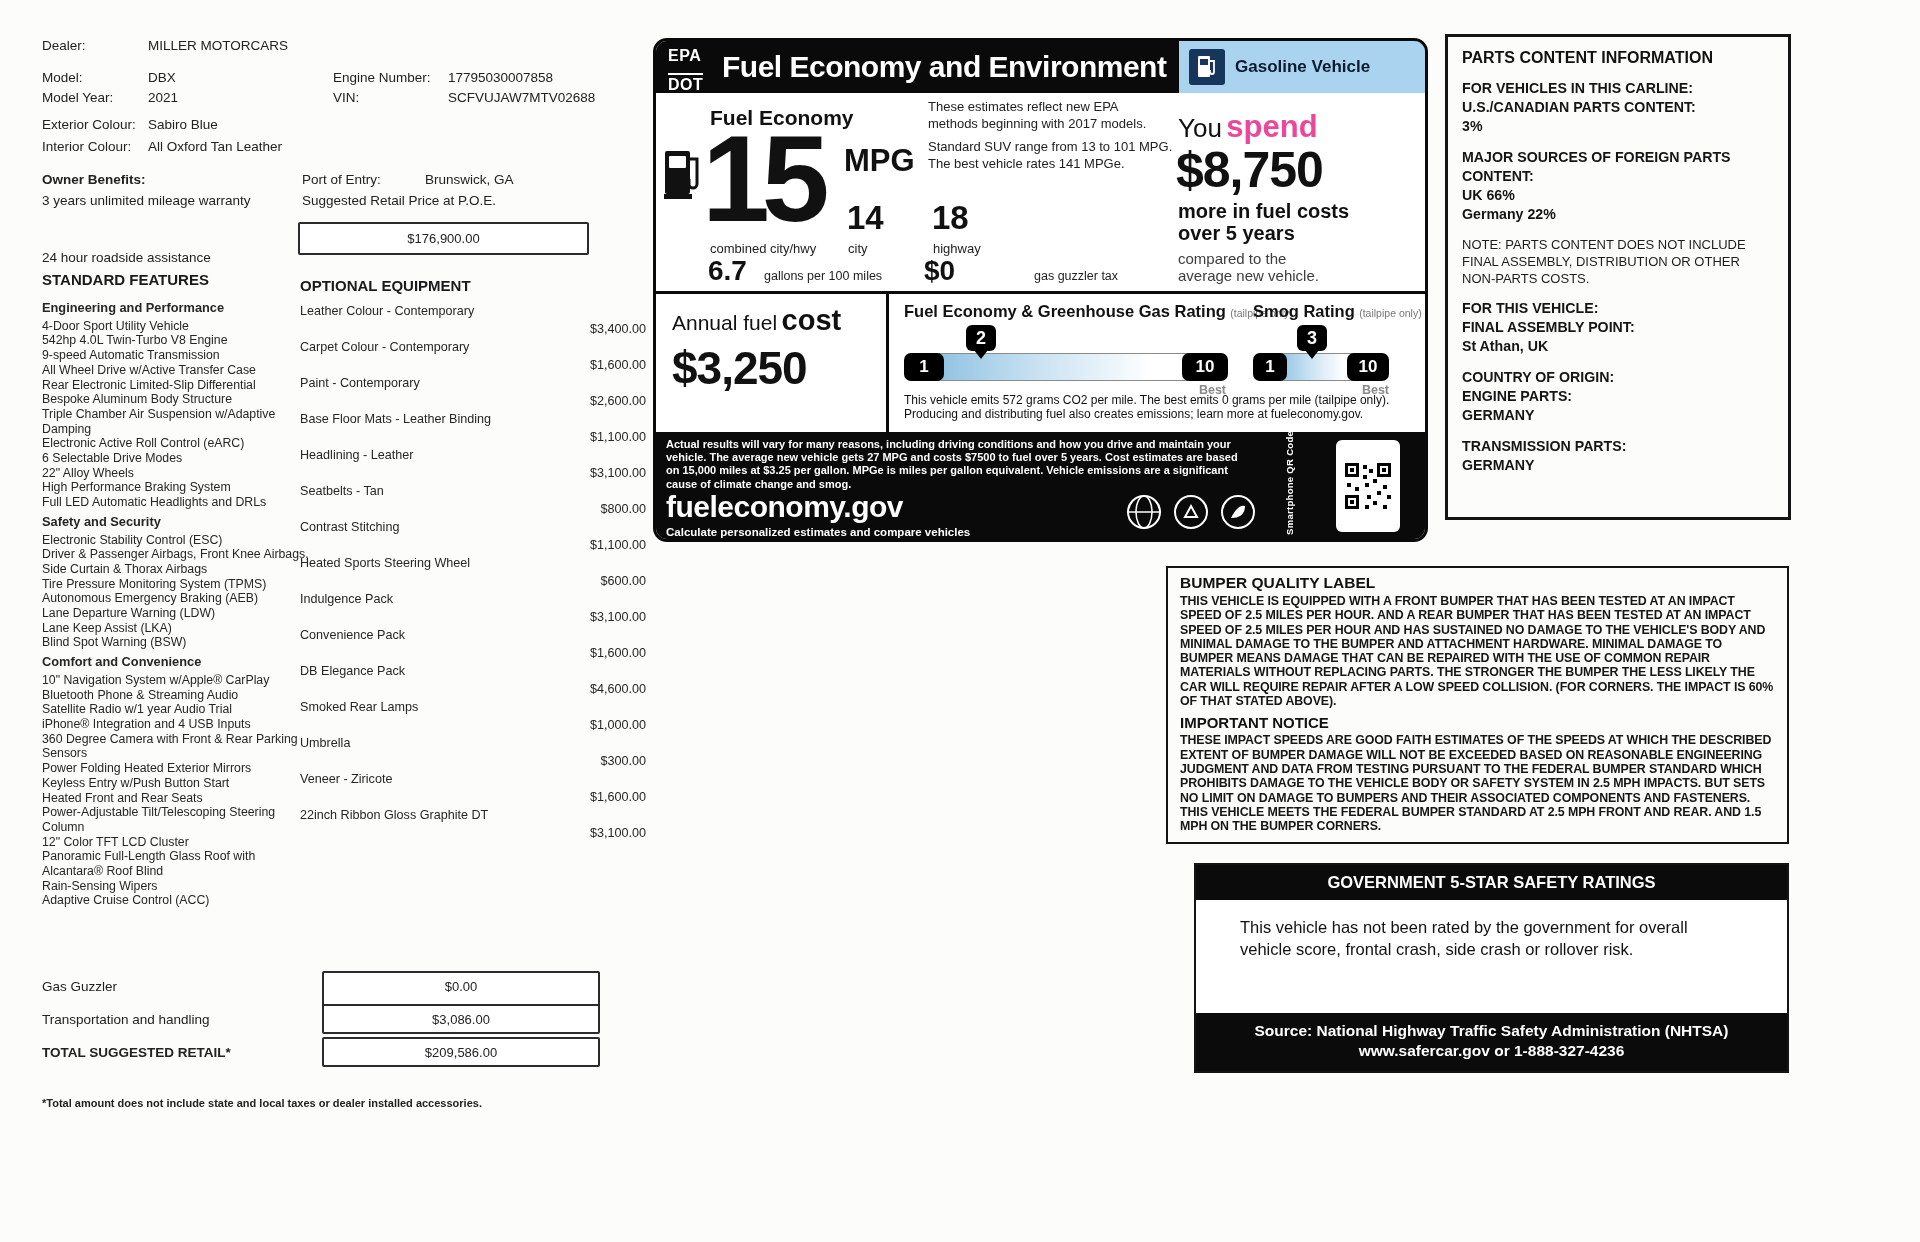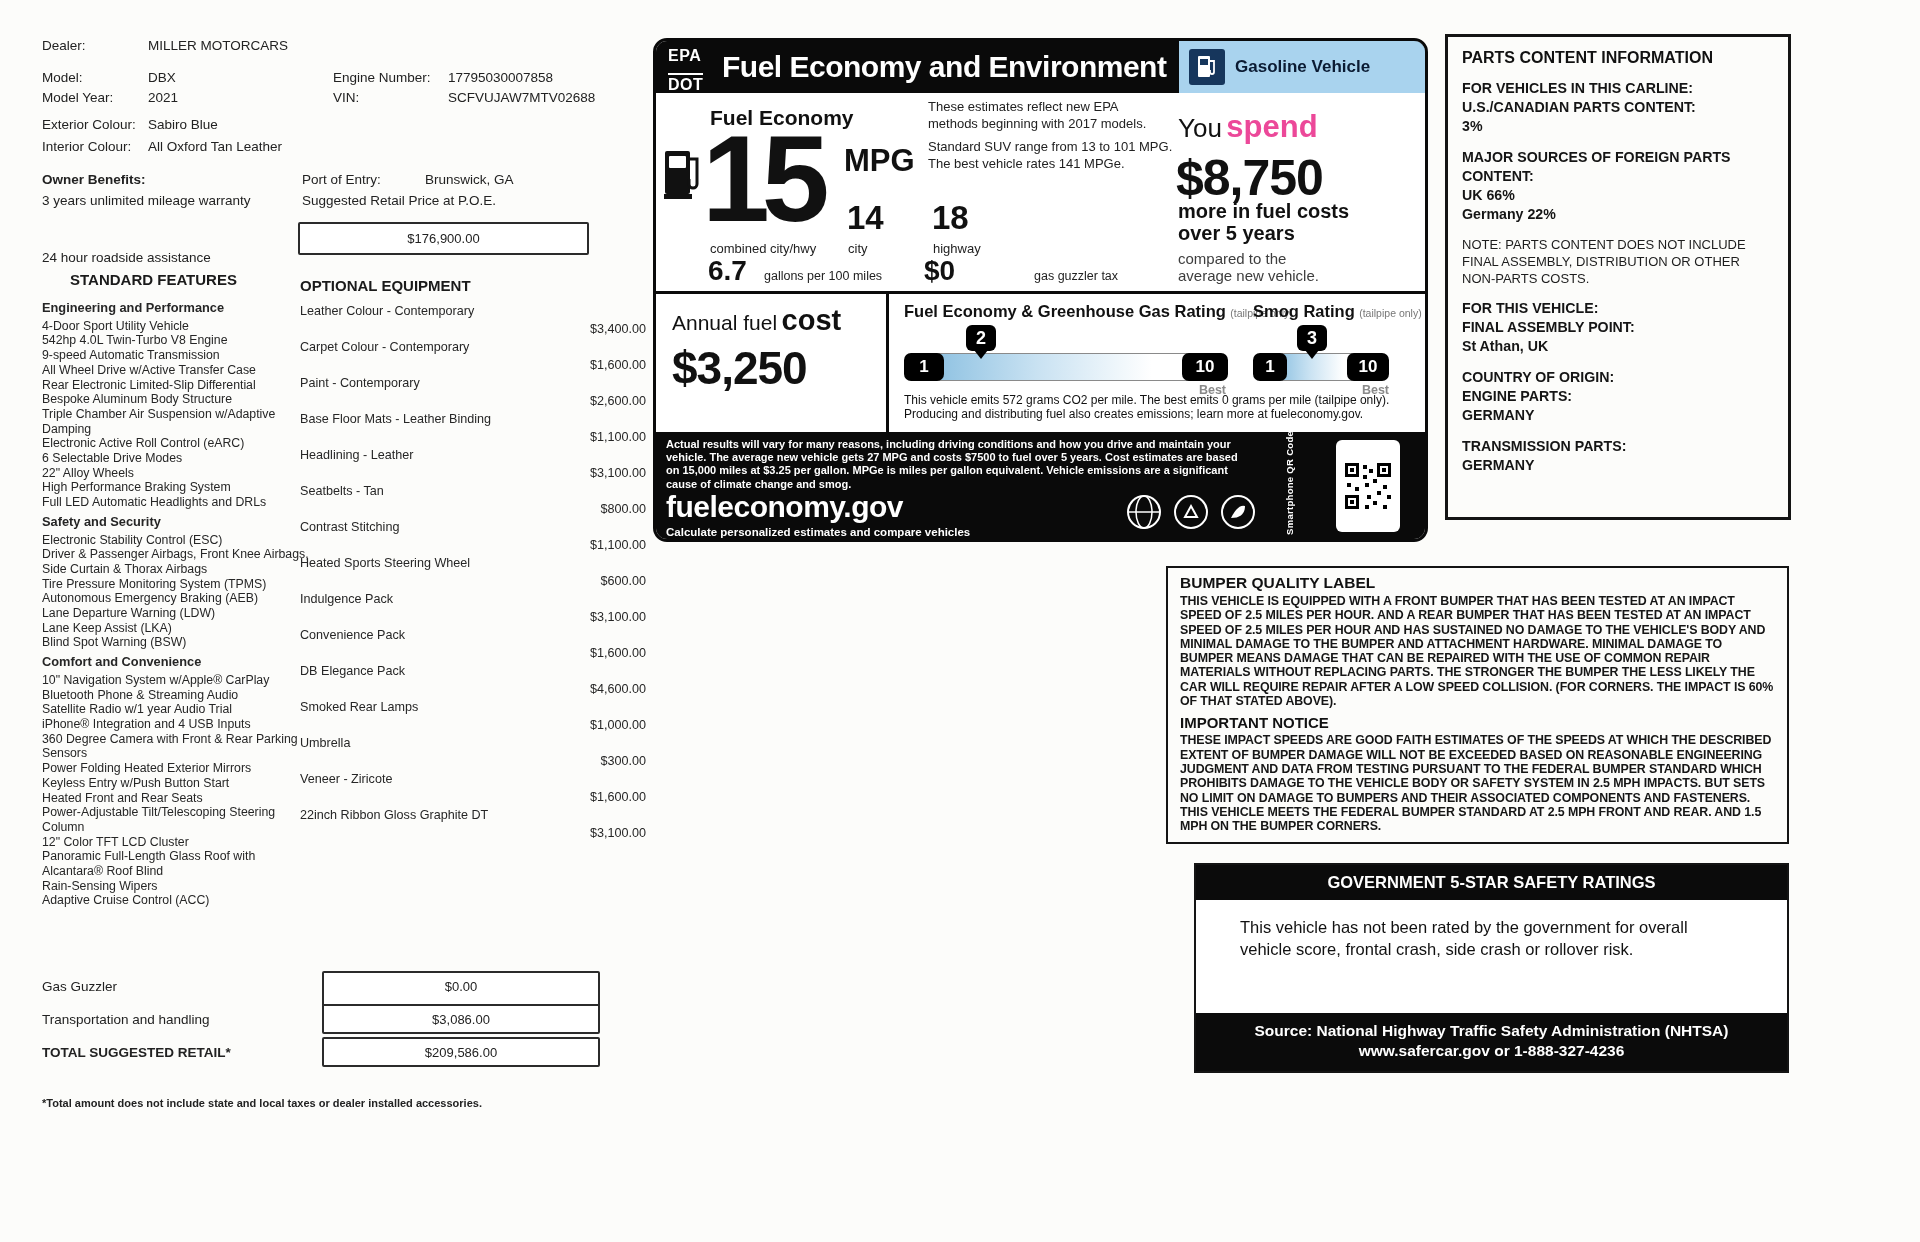--- a/index.html
+++ b/index.html
@@ -48,21 +48,21 @@
   .mpg-big { left:46px; top:30px; font-size:122px; line-height:112px; font-weight:bold; letter-spacing:-8px; color:#111; }
   .mpg-unit { left:188px; top:50px; font-size:31px; font-weight:bold; color:#111; }
   .mpg-city { left:191px; top:106px; font-size:33px; font-weight:bold; color:#111; }
   .mpg-hwy  { left:276px; top:106px; font-size:33px; font-weight:bold; color:#111; }
   .small-cap { font-size:13px; color:#222; }
   .g100 { left:52px; top:162px; font-size:28px; font-weight:bold; color:#111; }
   .guzz { left:268px; top:162px; font-size:28px; font-weight:bold; color:#111; }
   .note13 { font-size:13px; line-height:16.5px; color:#222; }
   .youspend-you { font-size:26px; color:#111; }
   .youspend-spend { font-size:31px; font-weight:bold; color:#ec4899; }
-  .spend-amount { left:520px; top:48px; font-size:50px; font-weight:bold; letter-spacing:-1px; color:#111;margin-top:8px; }
+  .spend-amount { left:520px; top:48px; font-size:50px; font-weight:bold; letter-spacing:-1px; color:#111; }
   .spend-line { left:522px; font-size:20px; font-weight:bold; color:#111; }
   .cmp-line { left:522px; font-size:15px; color:#3d3d3d; }
 
   .epa-bottom { position:absolute; top:253px; left:0; right:0; height:138px; background:#fff; }
   .annual-box { position:absolute; left:0; top:0; width:233px; height:138px; border-right:3px solid #0a0a0a; padding:10px 0 0 16px; }
   .annual-l1 { font-size:21px; color:#111; }
   .annual-l2 { font-size:29px; font-weight:bold; color:#111; }
   .annual-amount { font-size:46px; font-weight:bold; color:#111; margin-top:4px; letter-spacing:-1px; }
 
   .ratings { position:absolute; left:240px; top:0; right:0; height:138px; }
@@ -137,21 +137,21 @@
 <div class="abs info-label" style="left:302px; top:172px;">Port of Entry:</div>
 <div class="abs info-value" style="left:425px; top:172px;">Brunswick, GA</div>
 <div class="abs info-value" style="left:302px; top:193px;">Suggested Retail Price at P.O.E.</div>
 
 <div class="abs valbox" style="left:298px; top:222px; width:291px; height:33px; line-height:30px;">
   <span>$176,900.00</span>
 </div>
 
 <div class="abs info-value" style="left:42px; top:250px;">24 hour roadside assistance</div>
 
-<div class="abs sec-title" style="left:42px; top:271px;margin-left:28px;">STANDARD FEATURES</div>
+<div class="abs sec-title" style="left:42px; top:271px;">STANDARD FEATURES</div>
 
 <div class="abs features-col" style="left:42px; top:301px;">
   <div class="feat-heading">Engineering and Performance</div>
   <div>
 
   <div class="feat-item">4-Door Sport Utility Vehicle</div>
       <div class="feat-item">542hp 4.0L Twin-Turbo V8 Engine</div>
       <div class="feat-item">9-speed Automatic Transmission</div>
       <div class="feat-item">All Wheel Drive w/Active Transfer Case</div>
       <div class="feat-item">Rear Electronic Limited-Slip Differential</div>

